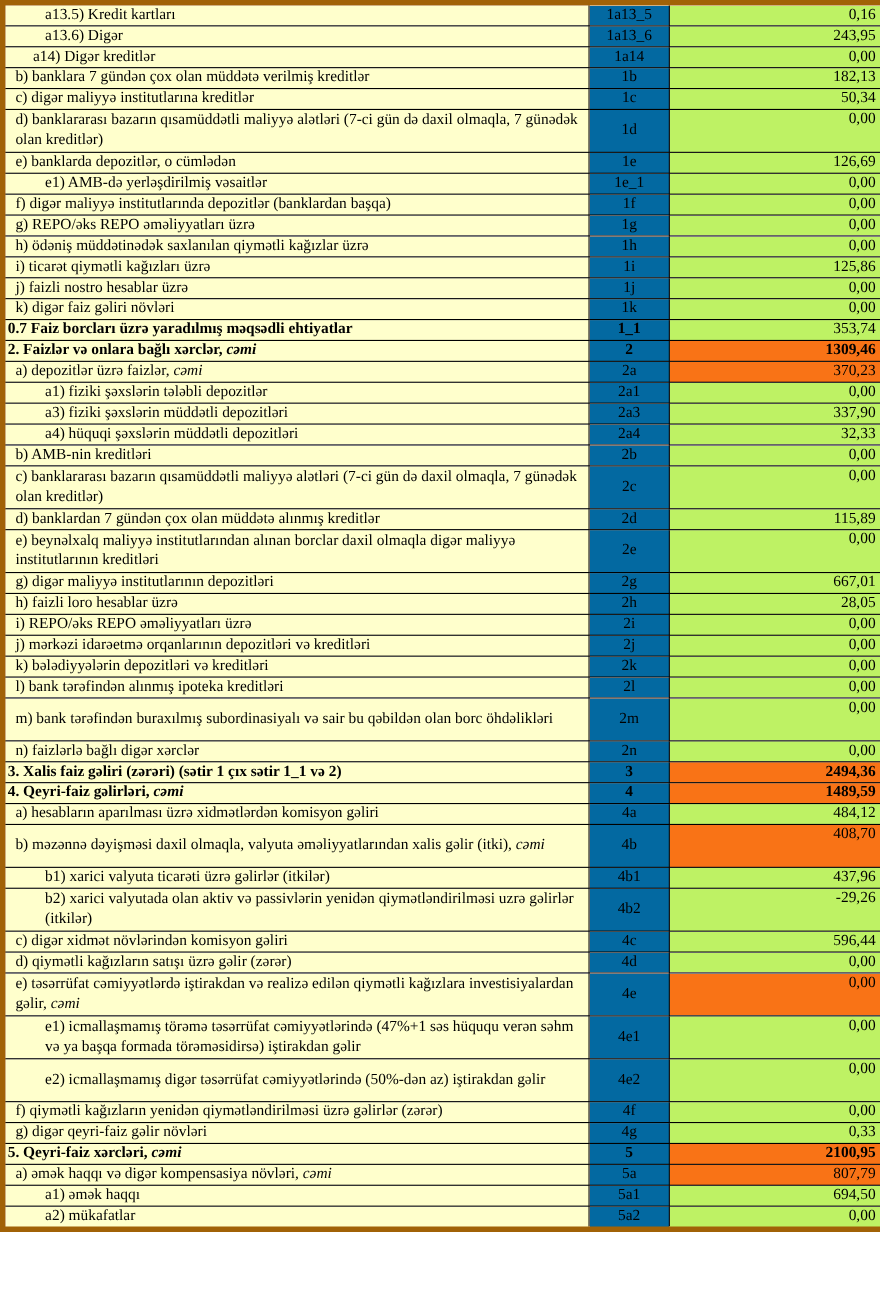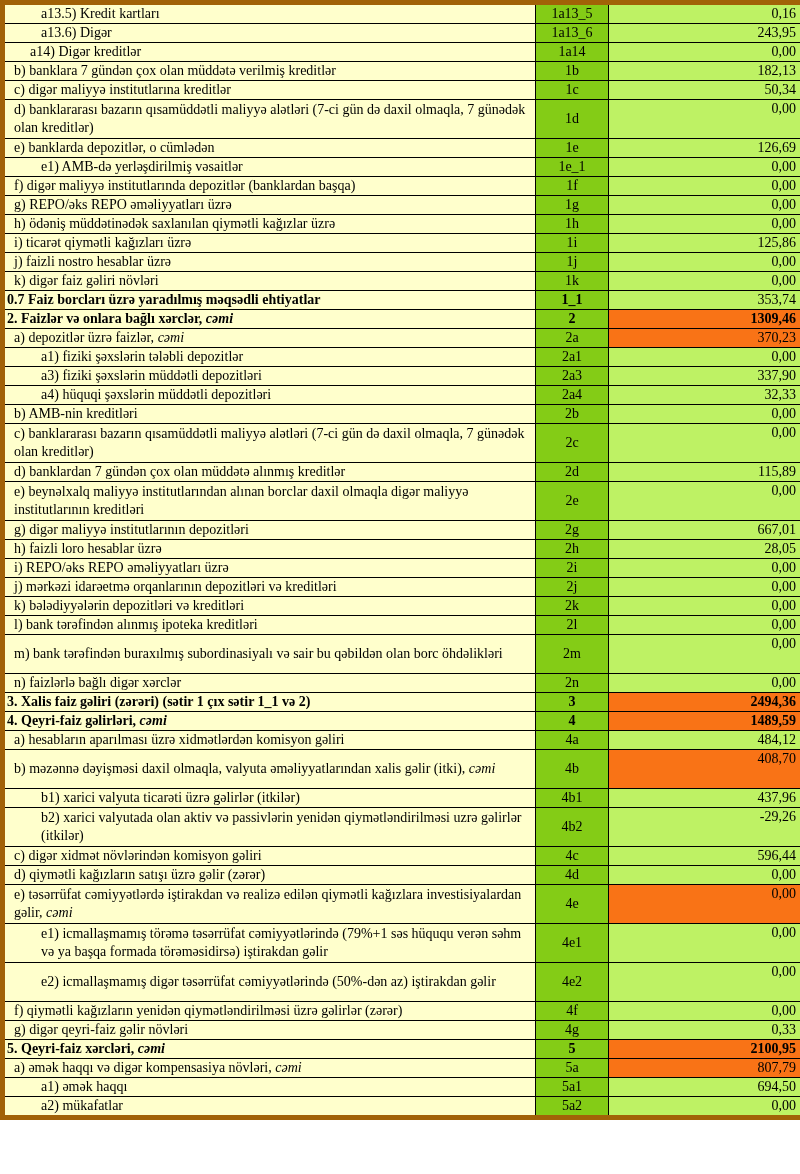--- a/index.html
+++ b/index.html
@@ -31,21 +31,21 @@
   td.lbl {
     background: #FFFFCC;
     text-align: left;
     padding-right: 3px;
   }
   td.lbl.ind0 { padding-left: 2px; }
   td.lbl.ind1 { padding-left: 9px; }
   td.lbl.ind2 { padding-left: 25px; }
   td.lbl.ind3 { padding-left: 36px; }
   td.code {
-    background: #84cc16;
+    background: #0369a1;
     text-align: center;
   }
   td.val {
     background: #bef264;
     text-align: right;
     padding-right: 4px;
     vertical-align: top;
   }
   td.val.ybg { background: #f97316; }
   .bold { font-weight: bold; }
@@ -260,21 +260,21 @@
         <td class="lbl ind1"><span>d) qiymətli kağızların satışı üzrə gəlir (zərər)</span></td>
         <td class="code">4d</td>
         <td class="val">0,00</td>
       </tr>
       <tr class="r2">
         <td class="lbl ind1"><span>e) təsərrüfat cəmiyyətlərdə iştirakdan və realizə edilən qiymətli kağızlara investisiyalardan gəlir, </span><i>cəmi</i></td>
         <td class="code">4e</td>
         <td class="val ybg">0,00</td>
       </tr>
       <tr class="r2">
-        <td class="lbl ind3"><span>e1) icmallaşmamış törəmə təsərrüfat cəmiyyətlərində (79%+1 səs hüququ verən səhm və ya başqa formada törəməsidirsə) iştirakdan gəlir</span></td>
+        <td class="lbl ind3"><span>e1) icmallaşmamış törəmə təsərrüfat cəmiyyətlərində (47%+1 səs hüququ verən səhm və ya başqa formada törəməsidirsə) iştirakdan gəlir</span></td>
         <td class="code">4e1</td>
         <td class="val">0,00</td>
       </tr>
       <tr class="r2">
         <td class="lbl ind3"><span>e2) icmallaşmamış digər təsərrüfat cəmiyyətlərində (50%-dən az) iştirakdan gəlir</span></td>
         <td class="code">4e2</td>
         <td class="val">0,00</td>
       </tr>
       <tr class="r1">
         <td class="lbl ind1"><span>f) qiymətli kağızların yenidən qiymətləndirilməsi üzrə gəlirlər (zərər)</span></td>

